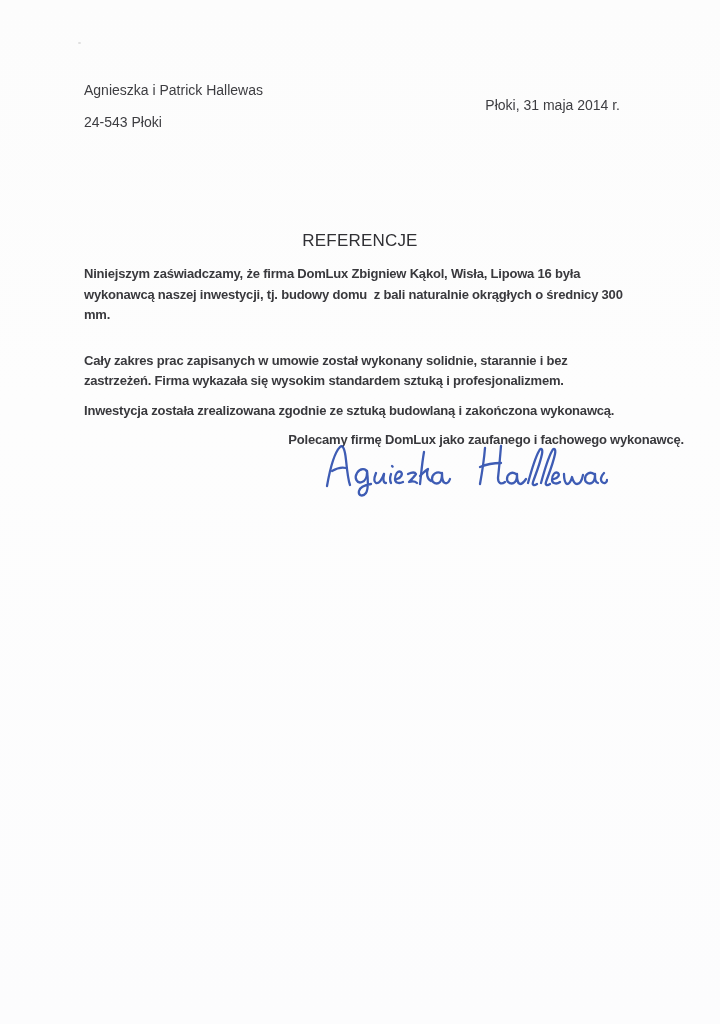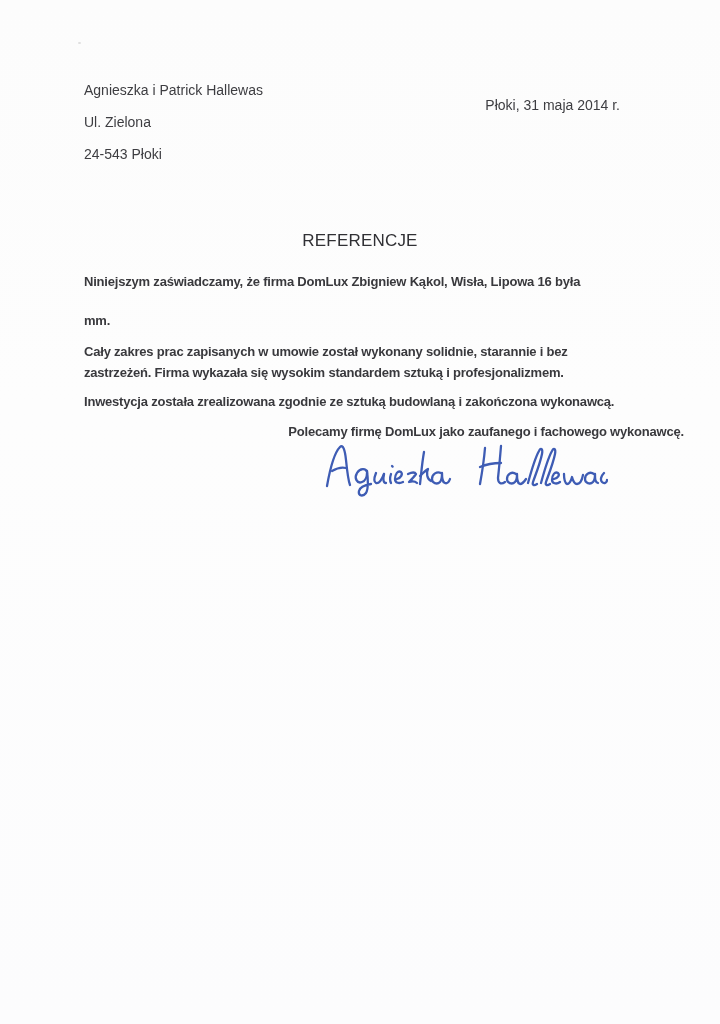--- a/index.html
+++ b/index.html
@@ -62,35 +62,35 @@
     margin: 0;
     text-align: center;
     font-size: 17px;
     font-weight: 400;
     letter-spacing: .2px;
     color: #303034;
   }
   .body-text {
     position: absolute;
     left: 84px;
-    top: 272px;
+    top: 264px;
     width: 600px;
   }
   .para {
     margin: 0 0 9px 0;
   }
   .para .line {
     font-size: 13px;
     font-weight: 700;
     letter-spacing: -0.2px;
     line-height: 20.5px;
     color: #39393d;
     white-space: pre;
   }
-  .para.p2 { margin-top: 11px; }
+  .para.p2 { margin-top: 25px; }
   .para.p3 { margin-top: 7px; }
   .para.p4 { margin-top: 9px; text-align: right; }
   .signature {
     position: absolute;
     left: 323px;
     top: 436px;
     width: 285px;
     height: 66px;
   }
   .signature svg {
@@ -101,32 +101,31 @@
 </style>
 </head>
 <body>
 
 <div class="page">
 
   <div class="speck"></div>
 
   <div class="sender">
     <div class="sender-line">Agnieszka i Patrick Hallewas</div>
-    <div class="sender-line">Ul. Zielona</div>
     <div class="sender-line">24-543 Płoki</div>
   </div>
 
   <div class="date-line">Płoki, 31 maja 2014 r.</div>
 
   <h1 class="title">REFERENCJE</h1>
 
   <div class="body-text">
     <p class="para p1">
       <span class="line">Niniejszym zaświadczamy, że firma DomLux Zbigniew Kąkol, Wisła, Lipowa 16 była</span><br>
-      <br>
+      <span class="line">wykonawcą naszej inwestycji, tj. budowy domu  z bali naturalnie okrągłych o średnicy 300</span><br>
       <span class="line">mm.</span>
     </p>
     <p class="para p2">
       <span class="line">Cały zakres prac zapisanych w umowie został wykonany solidnie, starannie i bez</span><br>
       <span class="line">zastrzeżeń. Firma wykazała się wysokim standardem sztuką i profesjonalizmem.</span>
     </p>
     <p class="para p3">
       <span class="line">Inwestycja została zrealizowana zgodnie ze sztuką budowlaną i zakończona wykonawcą.</span>
     </p>
     <p class="para p4">

